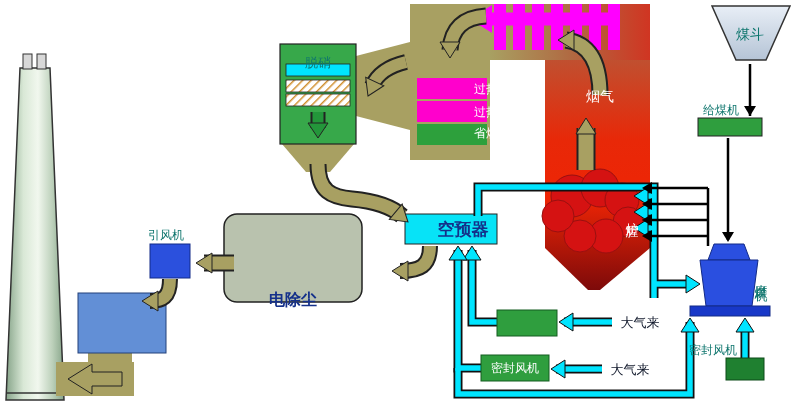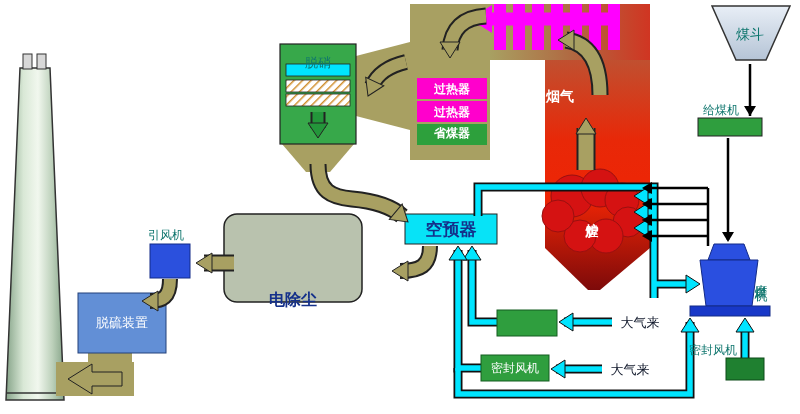--- a/index.html
+++ b/index.html
@@ -6,21 +6,21 @@
   #stage{position:relative;width:800px;height:414px;background:#fff;overflow:hidden;
          font-family:"DejaVu Sans",sans-serif;}
   #stage svg{position:absolute;left:0;top:0;}
   .lbl{position:absolute;display:flex;align-items:center;justify-content:center;
        text-align:center;line-height:1;white-space:nowrap;}
   .vert{writing-mode:vertical-rl;text-orientation:upright;letter-spacing:2px;}
   .white{color:#ffffff;}
   .navy{color:#14308a;font-weight:bold;}
   .blue{color:#0f172a;text-align:center;}
   .black{color:#0f766e;}
-  .bold{font-weight:bold;}
+  .bold{font-weight:normal;padding-left:40px;}
 </style>
 </head>
 <body>
 
 <div id="stage">
 <svg width="800" height="414" viewBox="0 0 800 414">
   <defs>
     <linearGradient id="gChimney" x1="0" y1="0" x2="1" y2="0">
       <stop offset="0" stop-color="#86a489"></stop>
           <stop offset="0.3" stop-color="#d9e8d6"></stop>
@@ -227,23 +227,22 @@
 </svg>
 
 <div class="lbl black" style="left:283px;top:46px;width:70px;height:32px;font-size:13px;">脱硝</div>
 <div class="lbl white bold" style="left:417px;top:79px;width:70px;height:19px;font-size:12px;">过热器</div>
 <div class="lbl white bold" style="left:417px;top:102px;width:70px;height:19px;font-size:12px;">过热器</div>
 <div class="lbl white bold" style="left:417px;top:125px;width:70px;height:16px;font-size:12px;">省煤器</div>
 <div class="lbl white bold" style="left:534px;top:86px;width:52px;height:20px;font-size:14px;">烟气</div>
 <div class="lbl black" style="left:722px;top:24px;width:56px;height:20px;font-size:14px;">煤斗</div>
 <div class="lbl black" style="left:692px;top:102px;width:58px;height:15px;font-size:12px;">给煤机</div>
 <div class="lbl white bold vert" style="left:582px;top:193px;width:20px;height:42px;font-size:13px;">炉膛</div>
-<div class="lbl navy" style="left:406px;top:216px;width:90px;height:26px;font-size:17px;">空预器</div>
+<div class="lbl navy" style="left:406px;top:216px;width:90px;height:26px;font-size:17px;padding-left:12px;">空预器</div>
 <div class="lbl navy" style="left:248px;top:247px;width:90px;height:26px;font-size:16px;margin-top:40px;">电除尘</div>
 <div class="lbl black" style="left:134px;top:227px;width:64px;height:15px;font-size:12px;">引风机</div>
-<div class="lbl white" style="left:80px;top:312px;width:84px;height:20px;font-size:13px;">脱硫装置</div>
 <div class="lbl white" style="left:497px;top:313px;width:60px;height:20px;font-size:12px;margin-top:24px;">送风机</div>
 <div class="lbl white" style="left:481px;top:358px;width:68px;height:20px;font-size:12px;">密封风机</div>
 <div class="lbl black" style="left:682px;top:342px;width:62px;height:15px;font-size:12px;">密封风机</div>
 <div class="lbl black vert" style="left:751px;top:246px;width:20px;height:62px;font-size:13px;">磨煤机</div>
 <div class="lbl blue" style="left:612px;top:313px;width:56px;height:18px;font-size:13px;">大气来</div>
 <div class="lbl blue" style="left:602px;top:360px;width:56px;height:18px;font-size:13px;">大气来</div>
 </div>
 
 </body></html>

